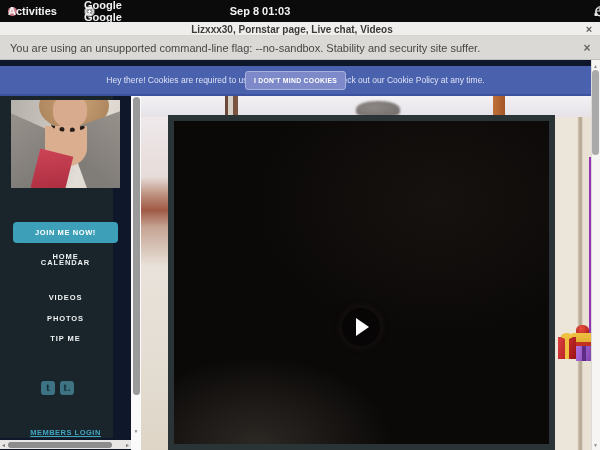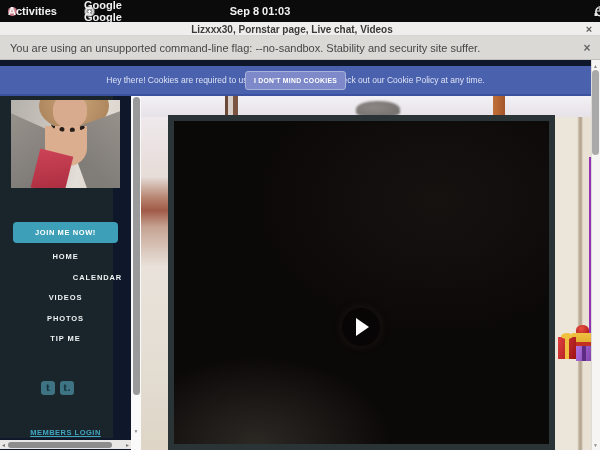--- a/index.html
+++ b/index.html
@@ -73,21 +73,21 @@
   .ph-top{left:24px;top:52px;width:34px;height:40px;transform:rotate(14deg);
     background:linear-gradient(160deg,#cc4456,#a92b3e);}
   .ph-neck{left:40px;top:16px;width:36px;height:16px;border-radius:0 0 50% 50%;
     border-bottom:5px dotted #241d19;}
 
   .joinbtn{left:13px;top:126px;width:105px;height:21px;border-radius:4px;background:#3da0b8;
     display:flex;align-items:center;justify-content:center;color:#fff;
     font-size:7.5px;font-weight:bold;letter-spacing:.6px;}
   .menu-item{left:0;width:131px;height:12px;display:flex;align-items:center;justify-content:center;
     color:#eef3f4;font-size:7.5px;font-weight:bold;letter-spacing:.9px;}
-  .mi0{top:154px;}.mi1{top:175px;margin-left:32px;}.mi2{top:195px;}.mi3{top:216px;}.mi4{top:236px;}.mi5{top:257px;}
+  .mi0{top:154px;}.mi1{top:160px;}.mi2{top:195px;}.mi3{top:216px;}.mi4{top:236px;}.mi5{top:257px;}
   .social{left:41px;top:285px;width:14px;height:14px;border-radius:3px;background:#3d7383;
     display:flex;align-items:center;justify-content:center;
     color:#14303a;font-size:9px;font-weight:bold;font-family:"DejaVu Serif",serif;}
   .soc2{left:60px;}
   .members{left:0;top:332px;width:131px;text-align:center;font-size:7.5px;font-weight:bold;
     letter-spacing:.5px;color:#41a5c2;text-decoration:underline;}
 
   
   .sb-vtrack{left:131px;top:96px;width:10px;height:354px;background:#fafafa;}
   .sb-vthumb{left:132.5px;top:97px;width:7px;height:298px;border-radius:4px;background:#9a9a9a;}

